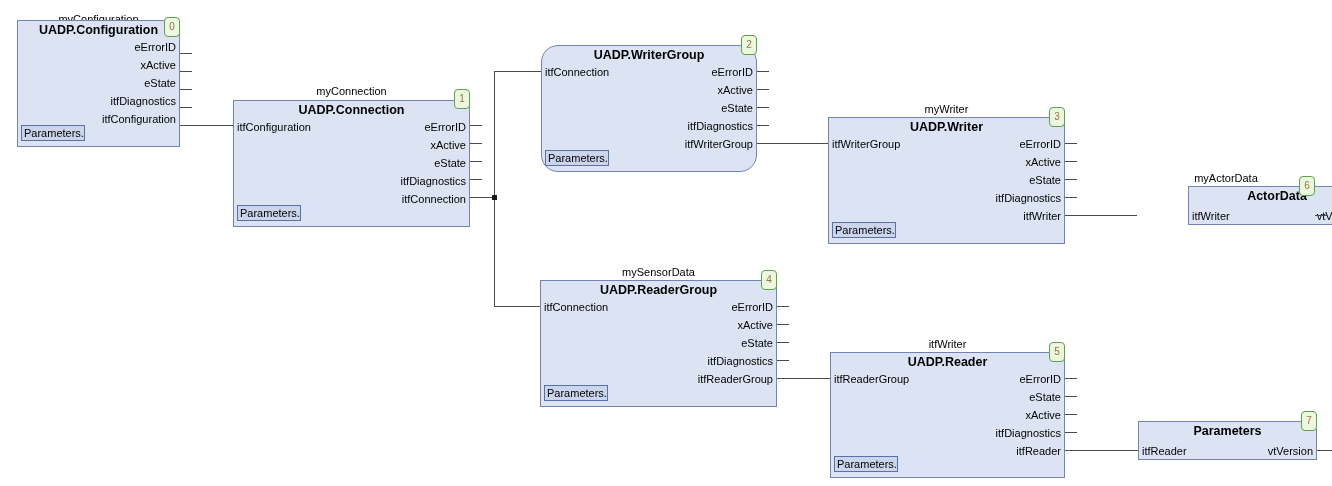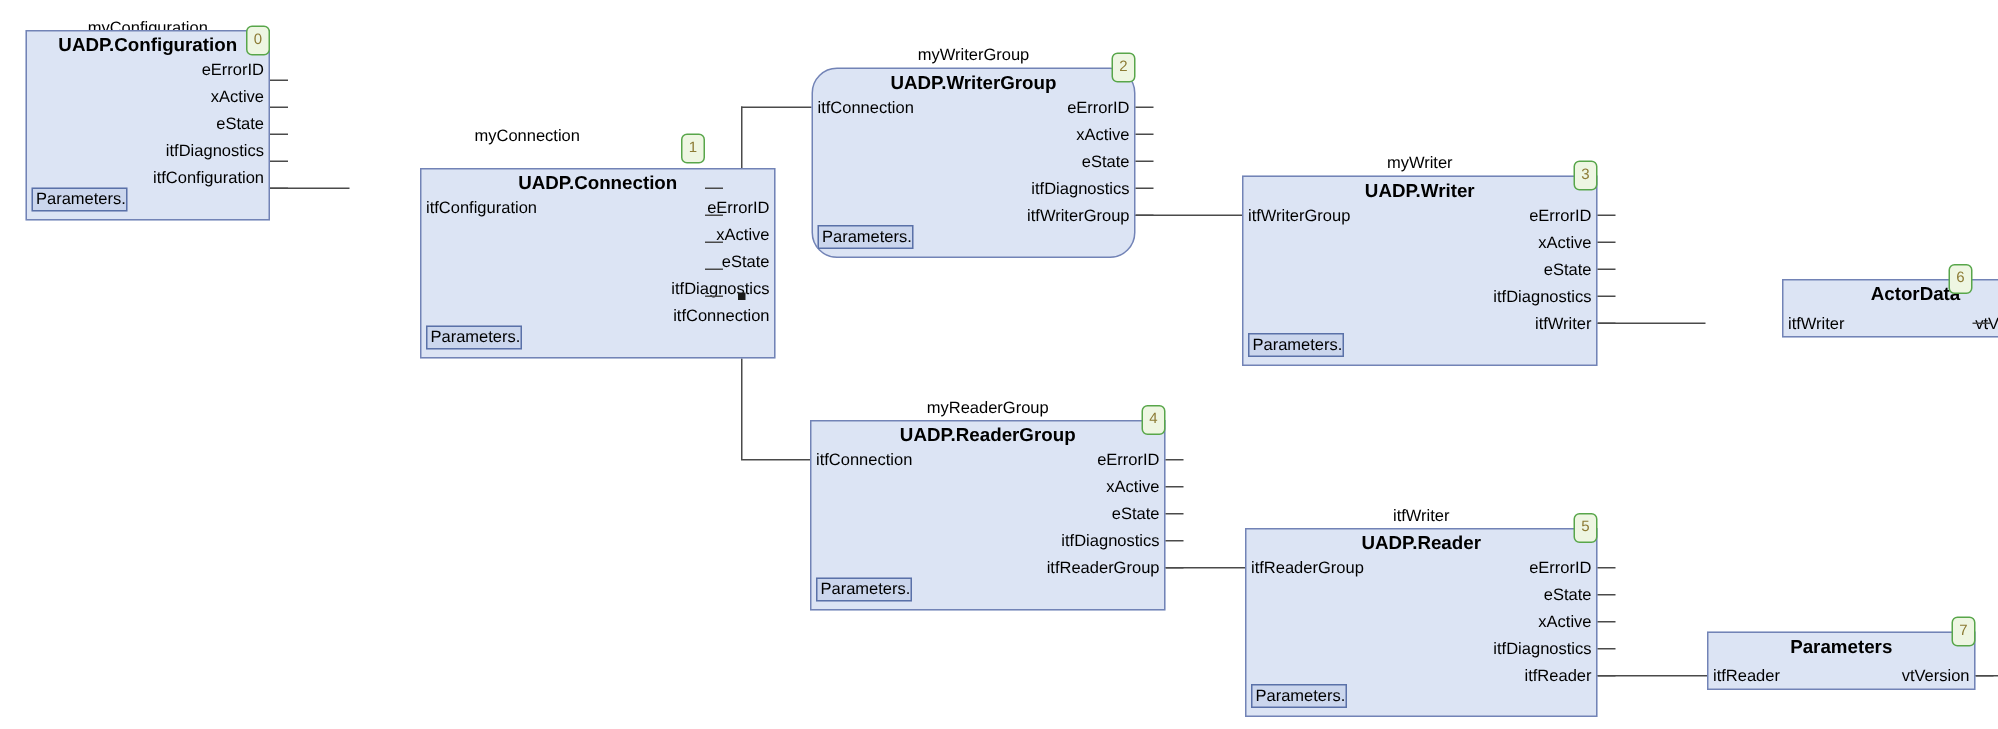--- a/index.html
+++ b/index.html
@@ -63,37 +63,36 @@
       <div class="pin pin-out" style="top: 89px;">itfConfiguration</div>
       <button class="param-btn">Parameters...</button>
     </div>
     <div class="wire" style="left: 180px; top: 53px; width: 12px; height: 1px;"></div>
     <div class="wire" style="left: 180px; top: 71px; width: 12px; height: 1px;"></div>
     <div class="wire" style="left: 180px; top: 89px; width: 12px; height: 1px;"></div>
     <div class="wire" style="left: 180px; top: 107px; width: 12px; height: 1px;"></div>
     <div class="wire" style="left: 180px; top: 125px; width: 12px; height: 1px;"></div>
     <div class="fb-badge" style="left: 164px; top: 17px;">0</div>
     <div class="fb-instance" style="left: 233px; top: 84px; width: 237px;">myConnection</div>
-    <div class="fb" style="left: 233px; top: 112px; width: 237px; height: 127px; margin-left: 47px;">
+    <div class="fb" style="left: 233px; top: 100px; width: 237px; height: 127px;">
       <div class="fb-header">UADP.Connection</div>
       <div class="pin pin-in" style="top: 17px;">itfConfiguration</div>
       <div class="pin pin-out" style="top: 17px;">eErrorID</div>
       <div class="pin pin-out" style="top: 35px;">xActive</div>
       <div class="pin pin-out" style="top: 53px;">eState</div>
       <div class="pin pin-out" style="top: 71px;">itfDiagnostics</div>
       <div class="pin pin-out" style="top: 89px;">itfConnection</div>
       <button class="param-btn">Parameters...</button>
     </div>
     <div class="wire" style="left: 470px; top: 125px; width: 12px; height: 1px;"></div>
     <div class="wire" style="left: 470px; top: 143px; width: 12px; height: 1px;"></div>
     <div class="wire" style="left: 470px; top: 161px; width: 12px; height: 1px;"></div>
     <div class="wire" style="left: 470px; top: 179px; width: 12px; height: 1px;"></div>
     <div class="wire" style="left: 470px; top: 197px; width: 12px; height: 1px;"></div>
     <div class="fb-badge" style="left: 454px; top: 89px;">1</div>
-    <div class="fb-instance" style="left: 541px; top: 30px; width: 216px;">myWriterGroup</div>
     <div class="fb" style="left: 541px; top: 45px; width: 216px; height: 127px; border-radius: 17px;">
       <div class="fb-header">UADP.WriterGroup</div>
       <div class="pin pin-in" style="top: 17px;">itfConnection</div>
       <div class="pin pin-out" style="top: 17px;">eErrorID</div>
       <div class="pin pin-out" style="top: 35px;">xActive</div>
       <div class="pin pin-out" style="top: 53px;">eState</div>
       <div class="pin pin-out" style="top: 71px;">itfDiagnostics</div>
       <div class="pin pin-out" style="top: 89px;">itfWriterGroup</div>
       <button class="param-btn">Parameters...</button>
     </div>
@@ -113,28 +112,29 @@
       <div class="pin pin-out" style="top: 71px;">itfDiagnostics</div>
       <div class="pin pin-out" style="top: 89px;">itfWriter</div>
       <button class="param-btn">Parameters...</button>
     </div>
     <div class="wire" style="left: 1065px; top: 143px; width: 12px; height: 1px;"></div>
     <div class="wire" style="left: 1065px; top: 161px; width: 12px; height: 1px;"></div>
     <div class="wire" style="left: 1065px; top: 179px; width: 12px; height: 1px;"></div>
     <div class="wire" style="left: 1065px; top: 197px; width: 12px; height: 1px;"></div>
     <div class="wire" style="left: 1065px; top: 215px; width: 12px; height: 1px;"></div>
     <div class="fb-badge" style="left: 1049px; top: 107px;">3</div>
+    <div class="fb-instance" style="left: 1137px; top: 171px; width: 178px;">myActorData</div>
     <div class="fb" style="left: 1188px; top: 186px; width: 178px; height: 39px;">
       <div class="fb-header">ActorData</div>
       <div class="pin pin-in" style="top: 20px;">itfWriter</div>
       <div class="pin pin-out" style="top: 20px;">vtVersion</div>
     </div>
     <div class="wire" style="left: 1315px; top: 215px; width: 12px; height: 1px;"></div>
     <div class="fb-badge" style="left: 1299px; top: 176px;">6</div>
-    <div class="fb-instance" style="left: 540px; top: 265px; width: 237px;">myReaderGroup</div>
+    <div class="fb-instance" style="left: 540px; top: 265px; width: 237px;">mySensorData</div>
     <div class="fb" style="left: 540px; top: 280px; width: 237px; height: 127px;">
       <div class="fb-header">UADP.ReaderGroup</div>
       <div class="pin pin-in" style="top: 17px;">itfConnection</div>
       <div class="pin pin-out" style="top: 17px;">eErrorID</div>
       <div class="pin pin-out" style="top: 35px;">xActive</div>
       <div class="pin pin-out" style="top: 53px;">eState</div>
       <div class="pin pin-out" style="top: 71px;">itfDiagnostics</div>
       <div class="pin pin-out" style="top: 89px;">itfReaderGroup</div>
       <button class="param-btn">Parameters...</button>
     </div>

